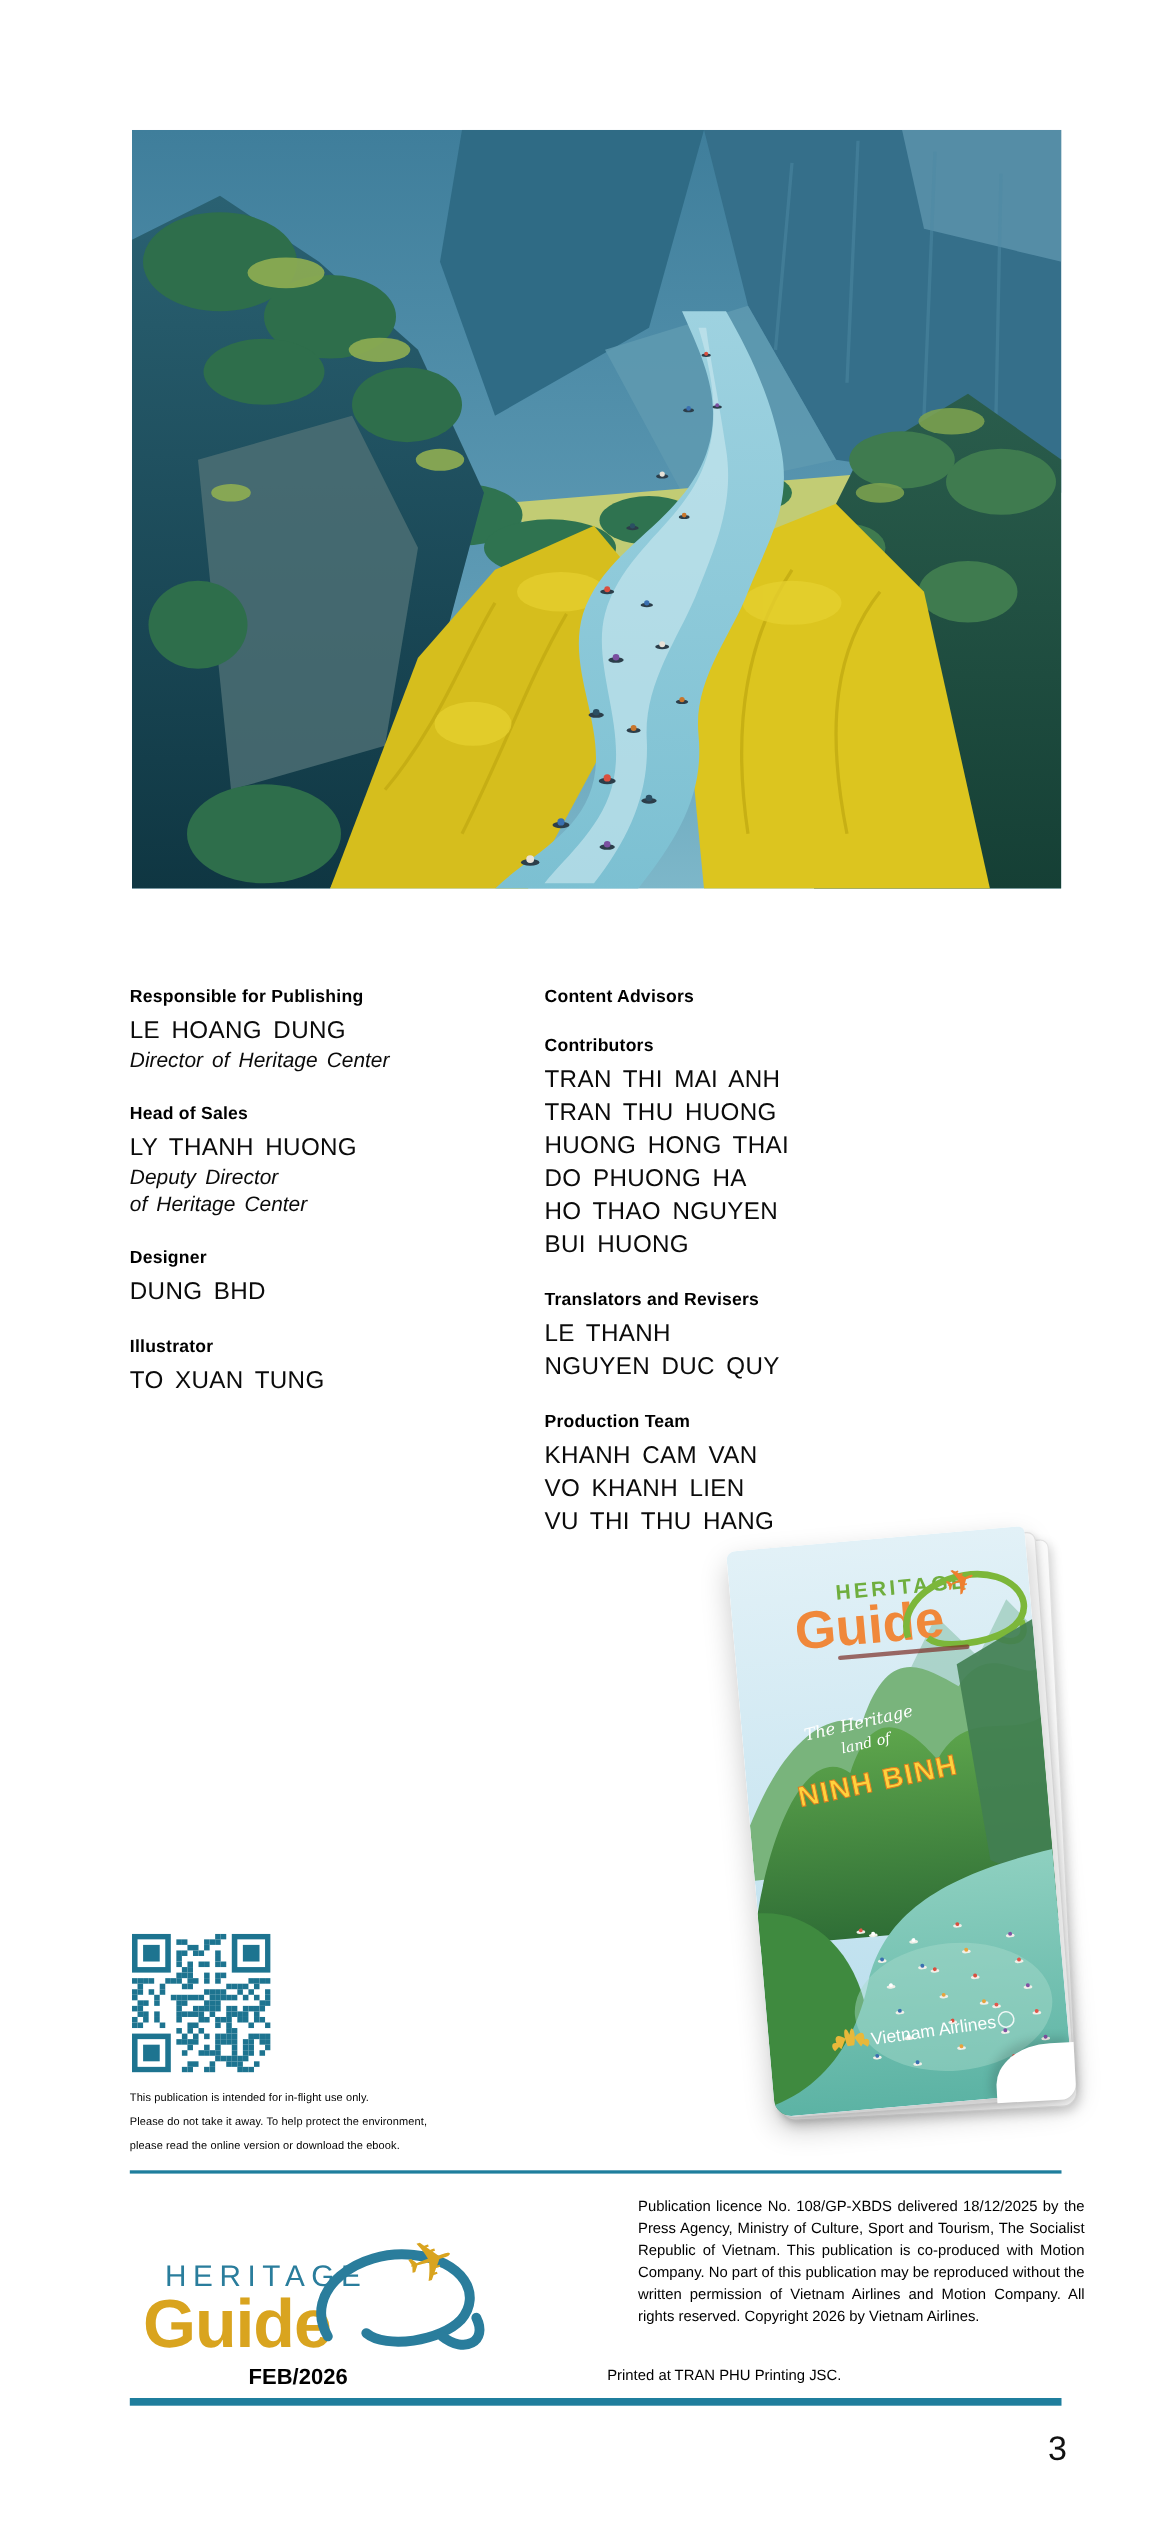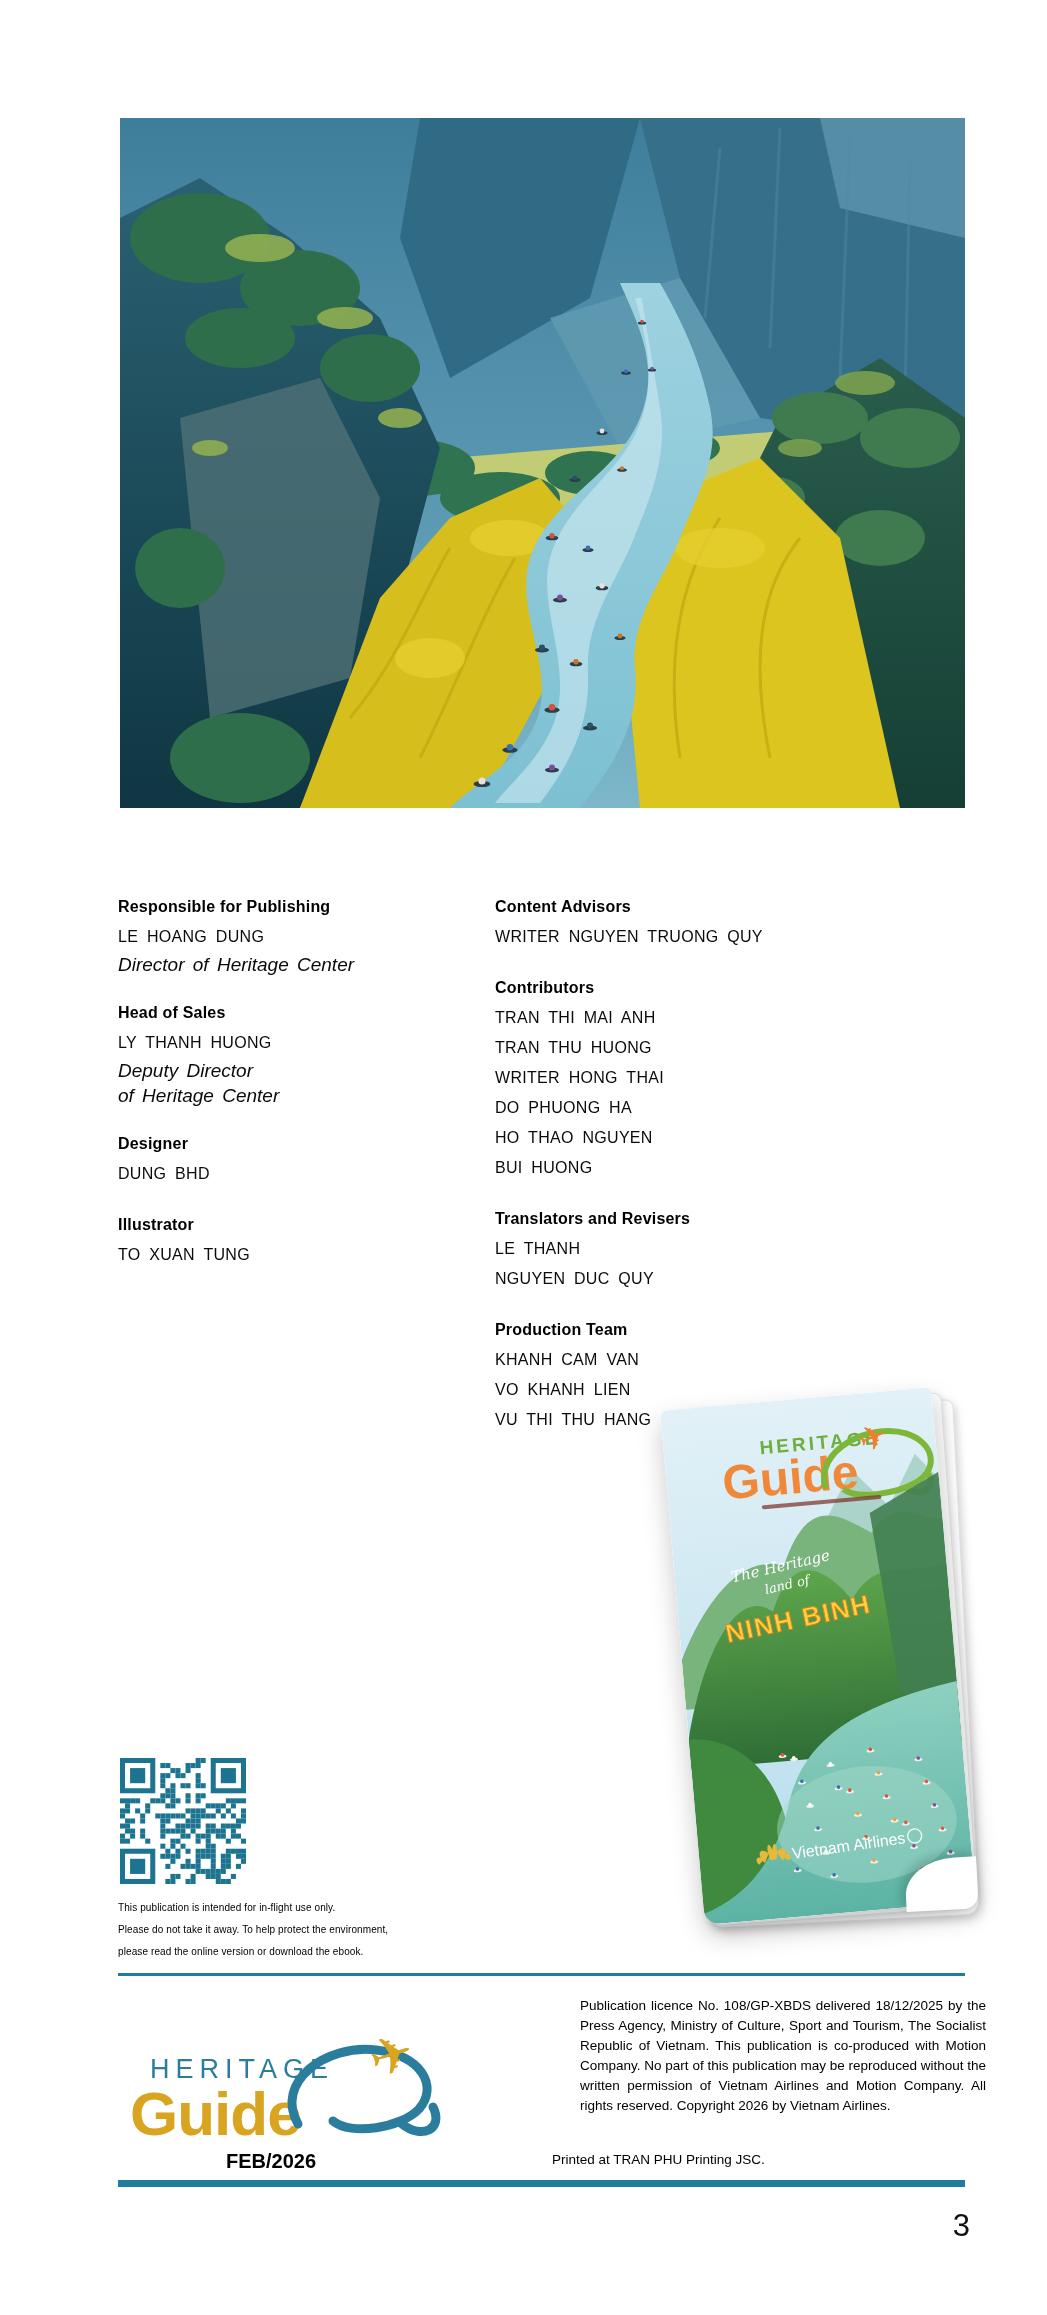--- a/index.html
+++ b/index.html
@@ -9,21 +9,21 @@
   
   .hero{position:absolute;left:120px;top:118px;width:845px;height:690px;overflow:hidden;}
 
   
   .credits-col{position:absolute;top:898px;width:360px;}
   .col-left{left:118px;}
   .col-right{left:495px;}
   .credit-section{margin-bottom:27px;}
   .credit-heading{font-weight:700;font-size:16px;line-height:17px;margin-bottom:7px;
                   letter-spacing:.2px;color:#000;}
-  .credit-name{font-size:16px;line-height:30px;color:#0b0b0b;letter-spacing:.3px;word-spacing:4px;}
+  .credit-name{font-size:22px;line-height:30px;color:#0b0b0b;letter-spacing:.3px;word-spacing:4px;}
   .credit-role{font-style:italic;font-size:19px;line-height:25px;color:#0b0b0b;word-spacing:3px;}
 
   
   .cover-mock{position:absolute;left:682px;top:1398px;width:272px;height:516px;
               transform:rotate(-5deg);}
   .page-under{position:absolute;inset:0;background:#fdfdfd;border:1px solid #e4e4e4;
               border-radius:8px 8px 14px 16px;}
   .up1{transform:translate(12px,9px) rotate(2deg);box-shadow:2px 4px 10px rgba(0,0,0,.18);}
   .up2{transform:translate(6px,4px) rotate(.8deg);box-shadow:1px 2px 6px rgba(0,0,0,.12);}
   .cover-face{position:absolute;inset:0;overflow:hidden;border-radius:8px 6px 12px 16px;
@@ -217,27 +217,26 @@
     </div>
     <div class="credit-section">
       <div class="credit-heading">Illustrator</div>
       <div class="credit-name">TO XUAN TUNG</div>
     </div>
   </div>
 
   <div class="credits-col col-right">
     <div class="credit-section">
       <div class="credit-heading">Content Advisors</div>
-      <div class="credit-name">WRITER NGUYEN TRUONG QUY</div>
     </div>
     <div class="credit-section">
       <div class="credit-heading">Contributors</div>
       <div class="credit-name">TRAN THI MAI ANH</div>
       <div class="credit-name">TRAN THU HUONG</div>
-      <div class="credit-name">WRITER HONG THAI</div>
+      <div class="credit-name">HUONG HONG THAI</div>
       <div class="credit-name">DO PHUONG HA</div>
       <div class="credit-name">HO THAO NGUYEN</div>
       <div class="credit-name">BUI HUONG</div>
     </div>
     <div class="credit-section">
       <div class="credit-heading">Translators and Revisers</div>
       <div class="credit-name">LE THANH</div>
       <div class="credit-name">NGUYEN DUC QUY</div>
     </div>
     <div class="credit-section">

